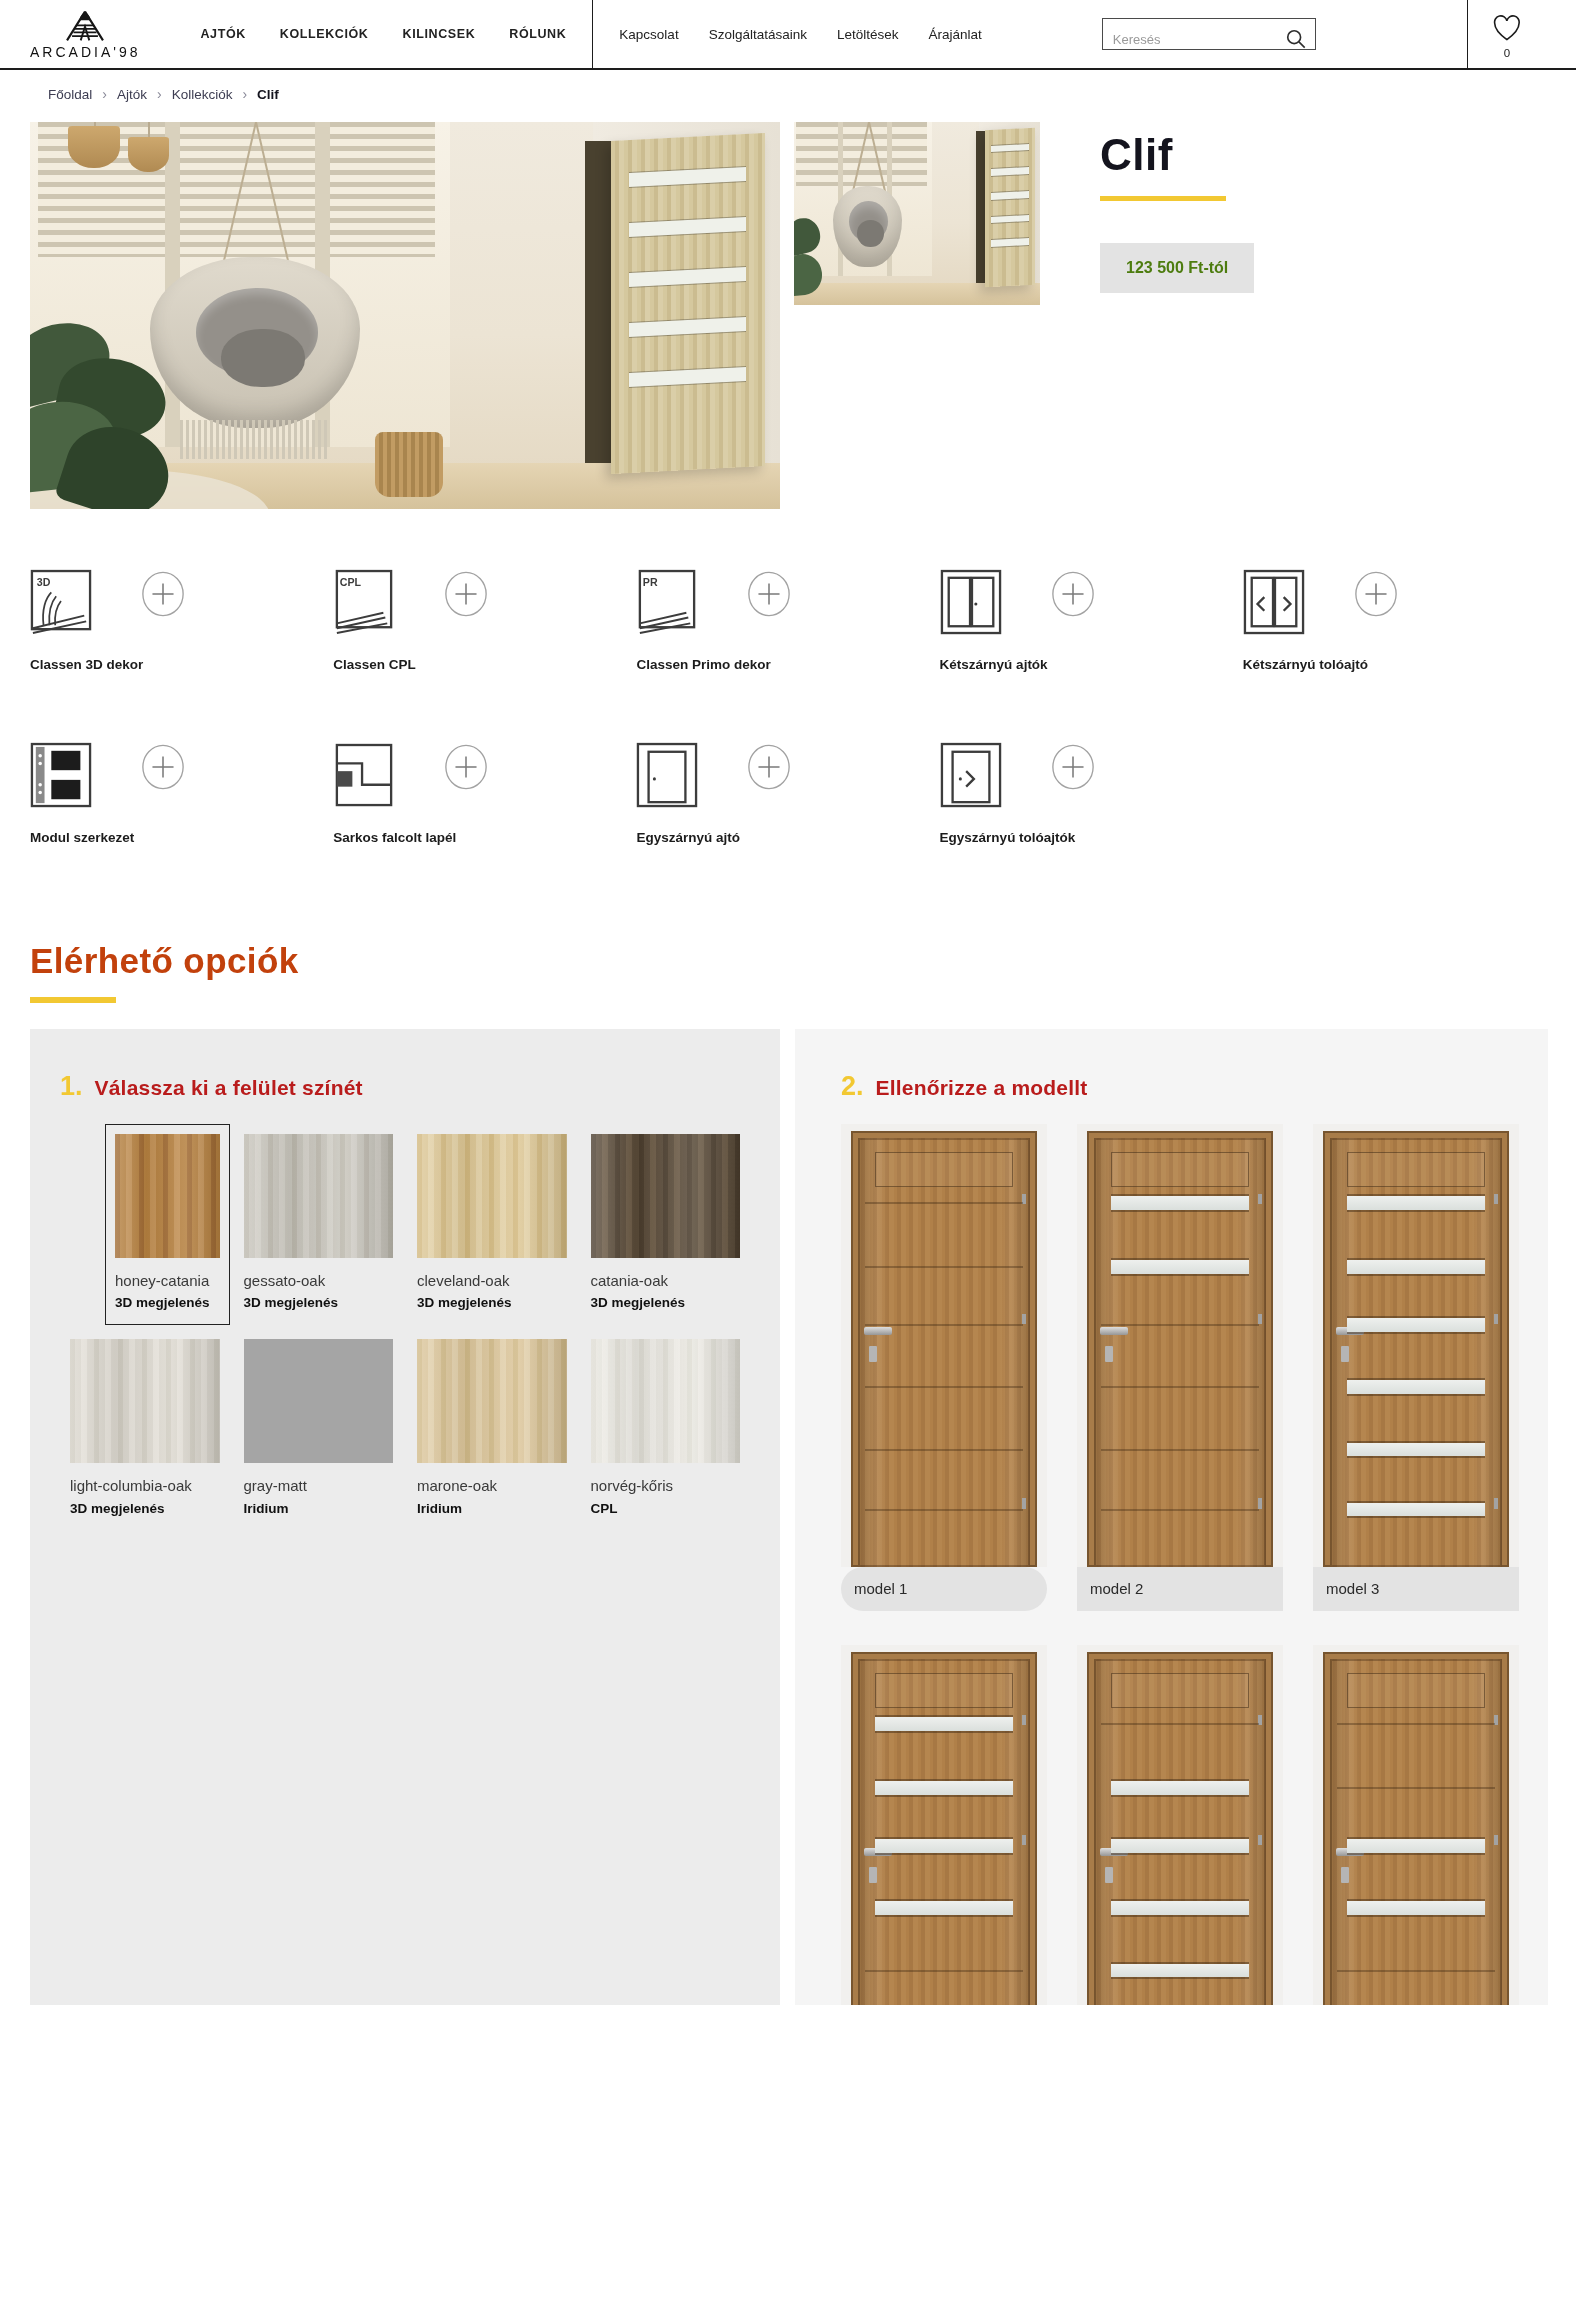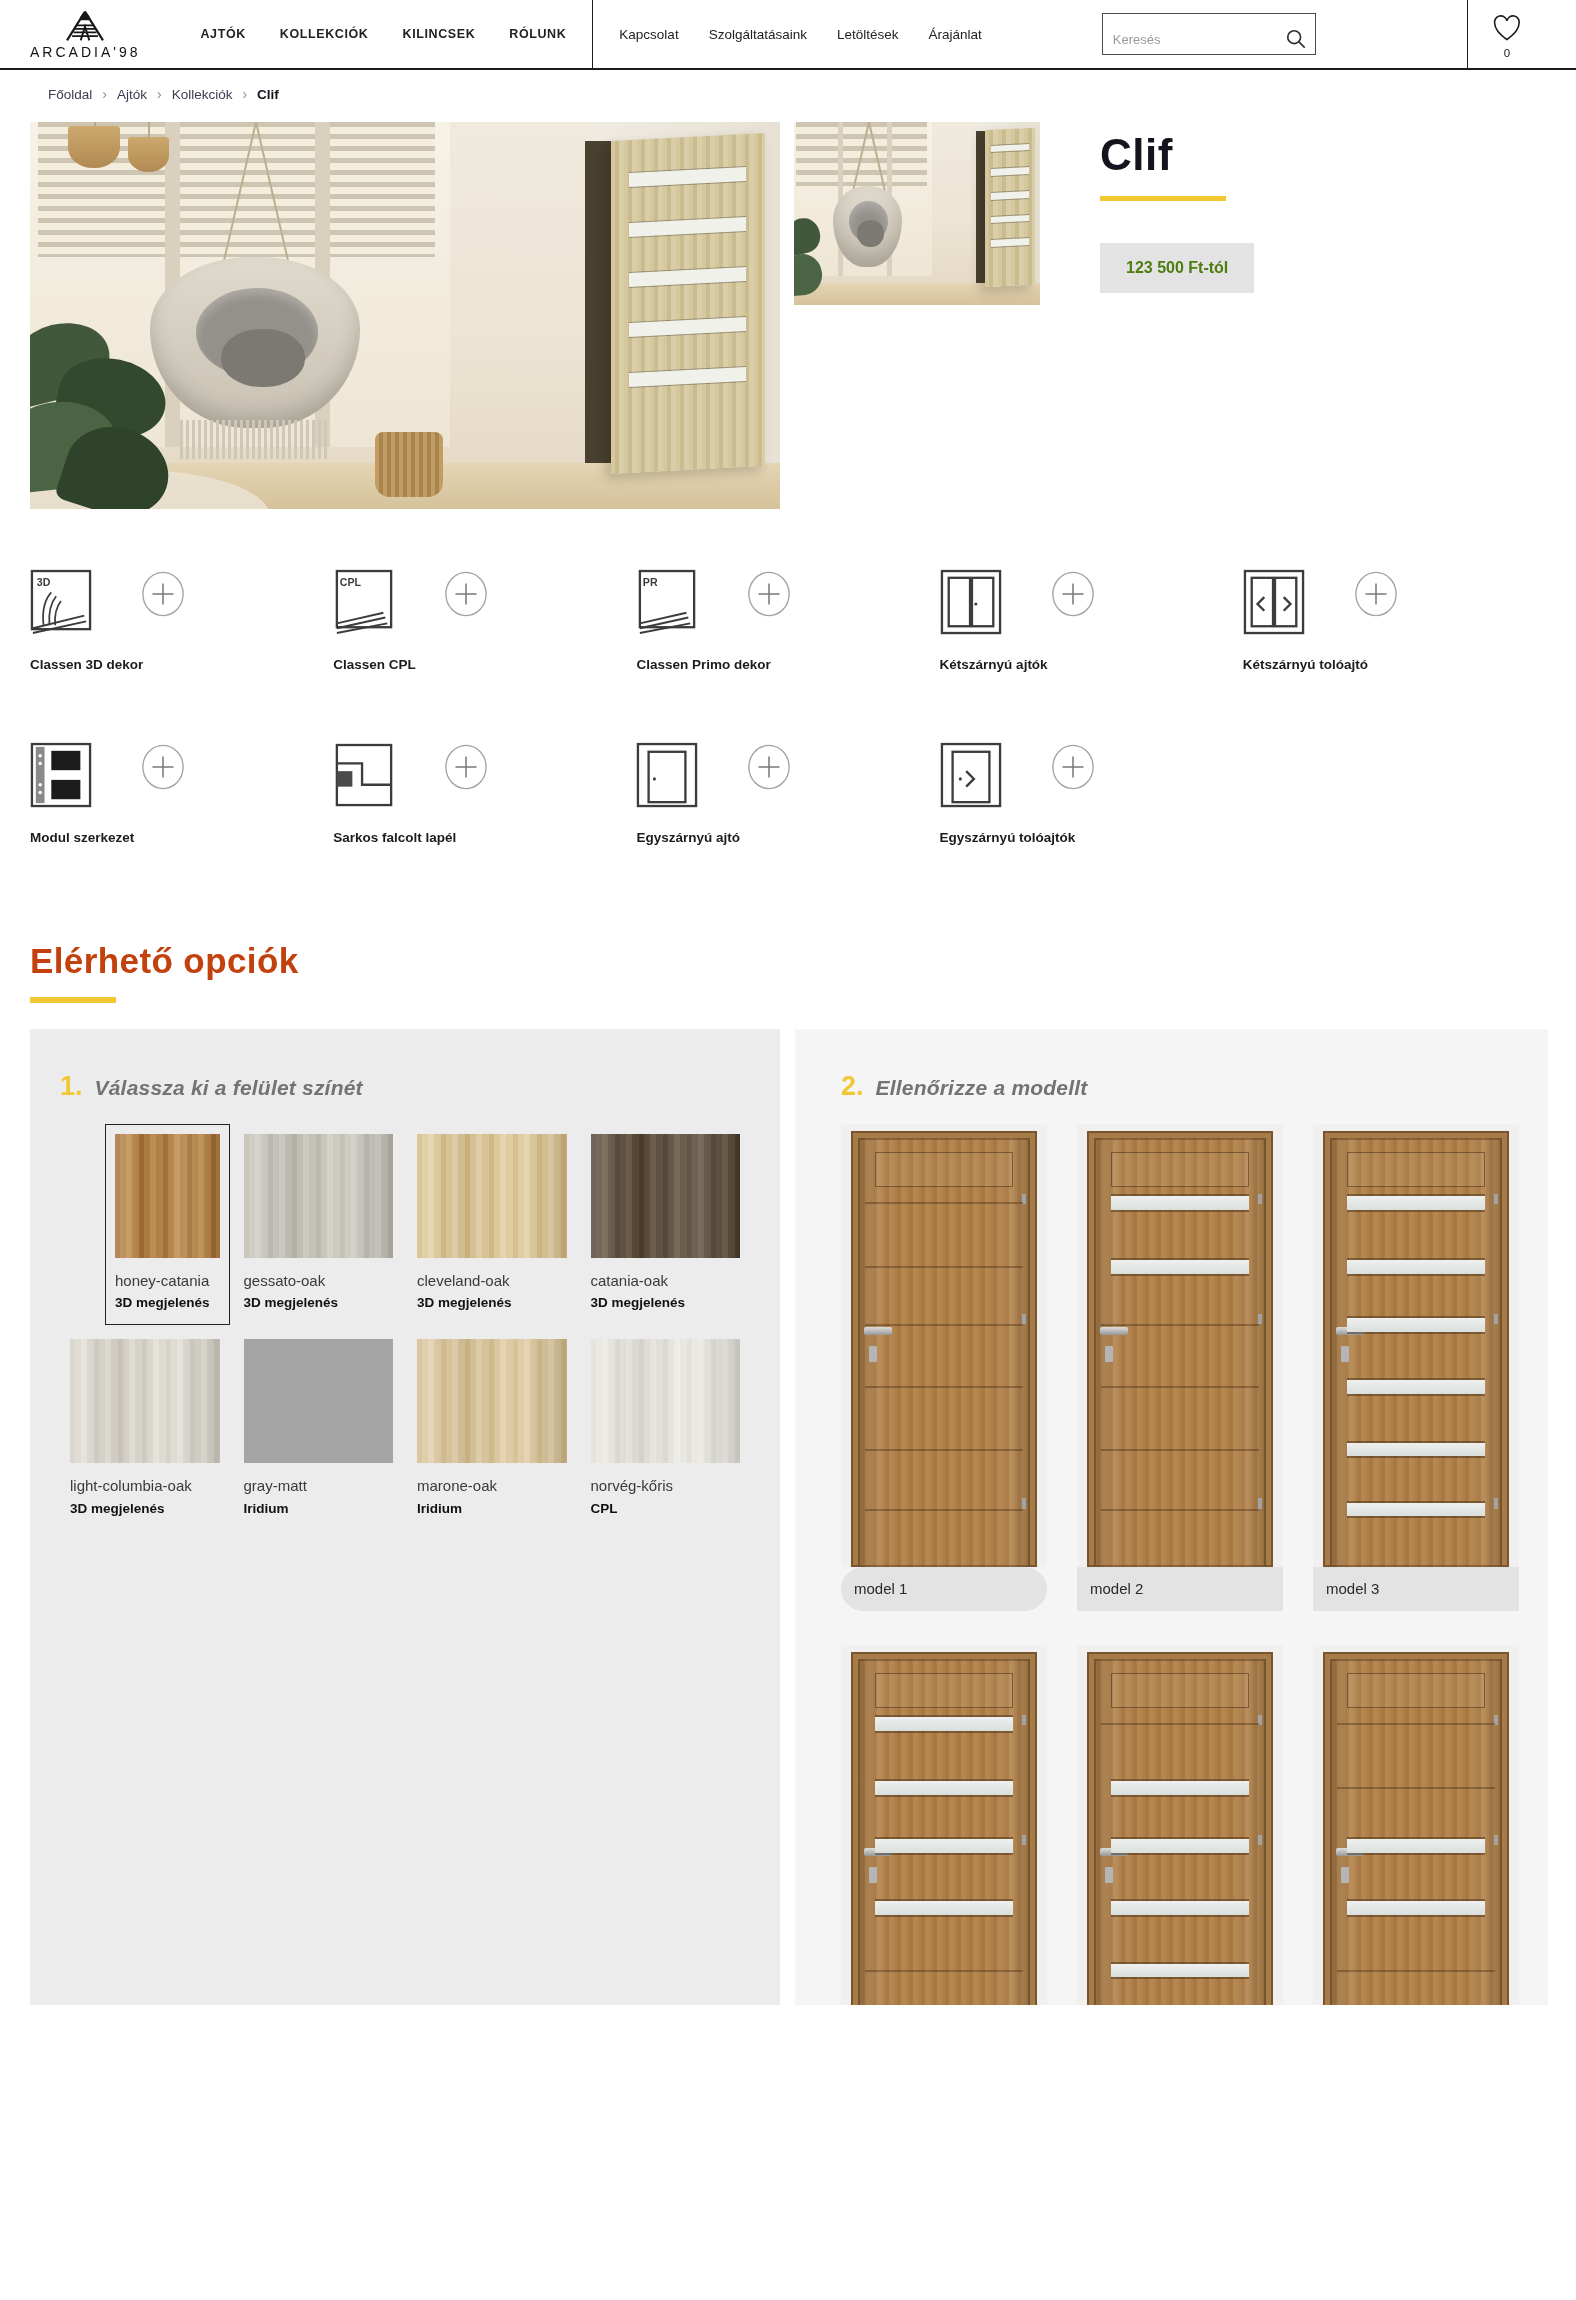--- a/index.html
+++ b/index.html
@@ -20,21 +20,21 @@
   .logo-text { font-size: 14px; letter-spacing: 3px; font-weight: 400; color: #111; margin-top: 1px; }
   .nav-primary { display: flex; gap: 34px; align-items: center; }
   .nav-primary .nav-link {
     font-size: 12.5px; font-weight: 700; letter-spacing: .6px; color: #222;
     text-transform: uppercase; cursor: pointer; white-space: nowrap;
   }
   .nav-divider { width: 1px; align-self: stretch; background: #1d1d1d; margin: 0 26px; }
   .nav-secondary { display: flex; gap: 30px; align-items: center; }
   .nav-secondary .nav-link { font-size: 13.5px; font-weight: 400; color: #222; cursor: pointer; white-space: nowrap; }
   .search-wrap {
-    margin-left: 120px; width: 214px; height: 42px;
+    margin-left: 120px; width: 214px; height: 32px;
     border: 1.5px solid #4a4a4a; background: #fff;
     display: flex; align-items: center; padding: 10px 8px 0 10px;
   }
   .search-wrap input {
     border: none; outline: none; flex: 1; font-size: 13px; color: #333;
     font-family: inherit; background: transparent; min-width: 0;
   }
   .search-wrap input::placeholder { color: #9a9a9a; }
   .search-btn { display: flex; align-items: center; cursor: pointer; }
   .header-right-divider { width: 1px; align-self: stretch; background: #1d1d1d; margin-left: auto; }
@@ -115,21 +115,21 @@
 
   
   .options-heading { margin: 96px 30px 0; font-size: 35px; font-weight: 800; color: #c2410c; letter-spacing: .4px; }
   .options-underline { width: 86px; height: 6px; margin: 16px 0 0 30px; }
   .panels { display: flex; gap: 15px; margin: 26px 30px 0; height: 976px; }
   .panel { overflow: hidden; height: 100%; }
   .panel-left  { width: 750px; flex: none; padding: 42px 30px 0; }
   .panel-right { width: 753px; flex: none; padding: 42px 30px 0 46px; }
   .step-head { display: flex; align-items: baseline; gap: 12px; }
   .step-num { font-size: 27px; font-weight: 800; }
-  .step-title { font-size: 21px; font-weight: 700; color: #737373; letter-spacing: .2px; font-style: italic; }
+  .step-title { font-size: 21px; font-weight: 700; color: #b91c1c; letter-spacing: .2px; }
 
   
   .swatch-grid { display: grid; grid-template-columns: repeat(4, 1fr); gap: 4px; margin-top: 22px; }
   .swatch-card { border: 1px solid transparent; padding: 9px 9px 14px; cursor: pointer; }
   .swatch-card.selected { border-color: #222; margin-left: 45px; }
   .swatch-chip { width: 100%; height: 124px;
     background:
       linear-gradient(90deg, rgba(255,255,255,.22), rgba(0,0,0,.06) 30%, rgba(255,255,255,.14) 68%, rgba(0,0,0,.12)),
       repeating-linear-gradient(90deg, var(--w2) 0 5px, var(--w1) 5px 11px, var(--w3) 11px 17px, var(--w1) 17px 24px);
   }

